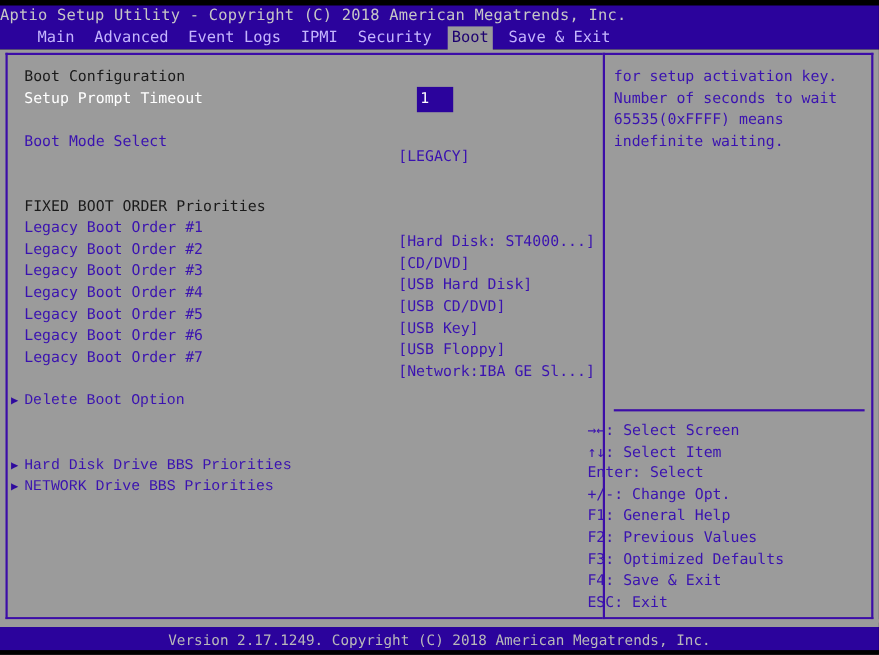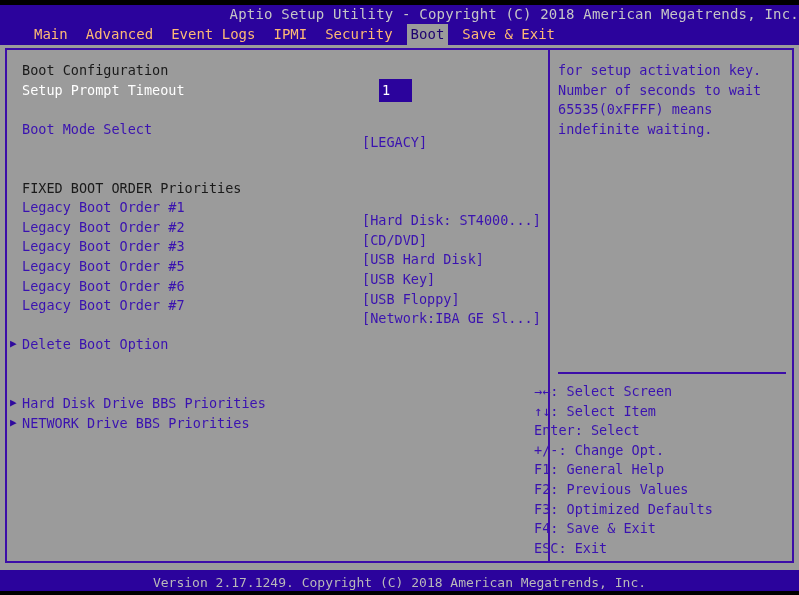--- a/index.html
+++ b/index.html
@@ -31,39 +31,39 @@
     top: 5px;
     width: 799px;
     height: 40px;
     background: #2b039c;
   }
   .header-title {
     position: absolute;
     left: 0;
     top: 5px;
     width: 799px;
-    text-align: right;
+    text-align: left;
     color: #c6c6c6;
     font-size: 14px;
     letter-spacing: 0.2px;
     white-space: pre;
   }
   .menu-row {
     position: absolute;
     left: 0;
     top: 24px;
     width: 799px;
     height: 20px;
     white-space: nowrap;
     padding-left: 30px;
     box-sizing: border-box;
   }
   .menu-item {
     display: inline-block;
-    color: #fdba74;
+    color: #c4b5fd;
     font-size: 14px;
     padding: 1px 4px 2px 4px;
     white-space: pre;
   }
   .menu-item.active {
     background: #9b9b9b;
     color: #1d0270;
   }
   .menu-gap { display:inline-block; width: 10px; }
 
@@ -166,20 +166,21 @@
     left: -12px;
     top: -1px;
     color: #2f0a9e;
     font-size: 11px;
   }
   .submenu .slabel {
     position: absolute;
     left: 0;
     top: 0;
     white-space: pre;
+    font-family: Liberation Mono, monospace;
   }
 
   
   .help-text {
     position: absolute;
     left: 558px;
     top: 61px;
     width: 230px;
     color: #3a12b0;
     white-space: pre;
@@ -271,20 +272,21 @@
     <div class="row spacer"></div>
 
     <div class="row">
       <span class="label c-header">FIXED BOOT ORDER Priorities</span>
     </div>
 
     <div id="boot-order-list">
         <div class="row"><span class="label c-item">Legacy Boot Order #1</span><span class="value c-value">[Hard Disk: ST4000...]</span></div>
         <div class="row"><span class="label c-item">Legacy Boot Order #2</span><span class="value c-value">[CD/DVD]</span></div>
         <div class="row"><span class="label c-item">Legacy Boot Order #3</span><span class="value c-value">[USB Hard Disk]</span></div>
+        <div class="row"><span class="label c-item">Legacy Boot Order #4</span><span class="value c-value">[USB CD/DVD]</span></div>
         <div class="row"><span class="label c-item">Legacy Boot Order #5</span><span class="value c-value">[USB Key]</span></div>
         <div class="row"><span class="label c-item">Legacy Boot Order #6</span><span class="value c-value">[USB Floppy]</span></div>
         <div class="row"><span class="label c-item">Legacy Boot Order #7</span><span class="value c-value">[Network:IBA GE Sl...]</span></div>
       </div>
 
     <div class="row spacer"></div>
 
     <div id="submenu-group-1">
         <div class="submenu"><span class="arrow">▶</span><span class="slabel">Delete Boot Option</span></div>
       </div>

